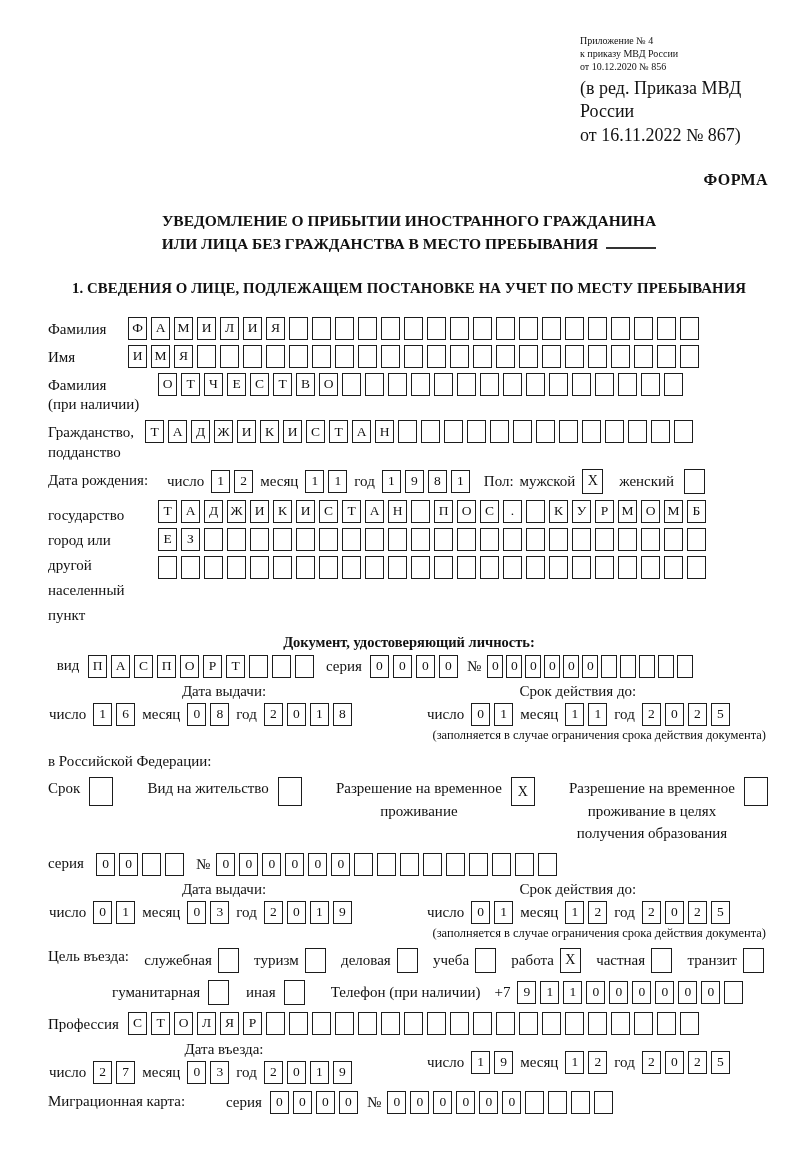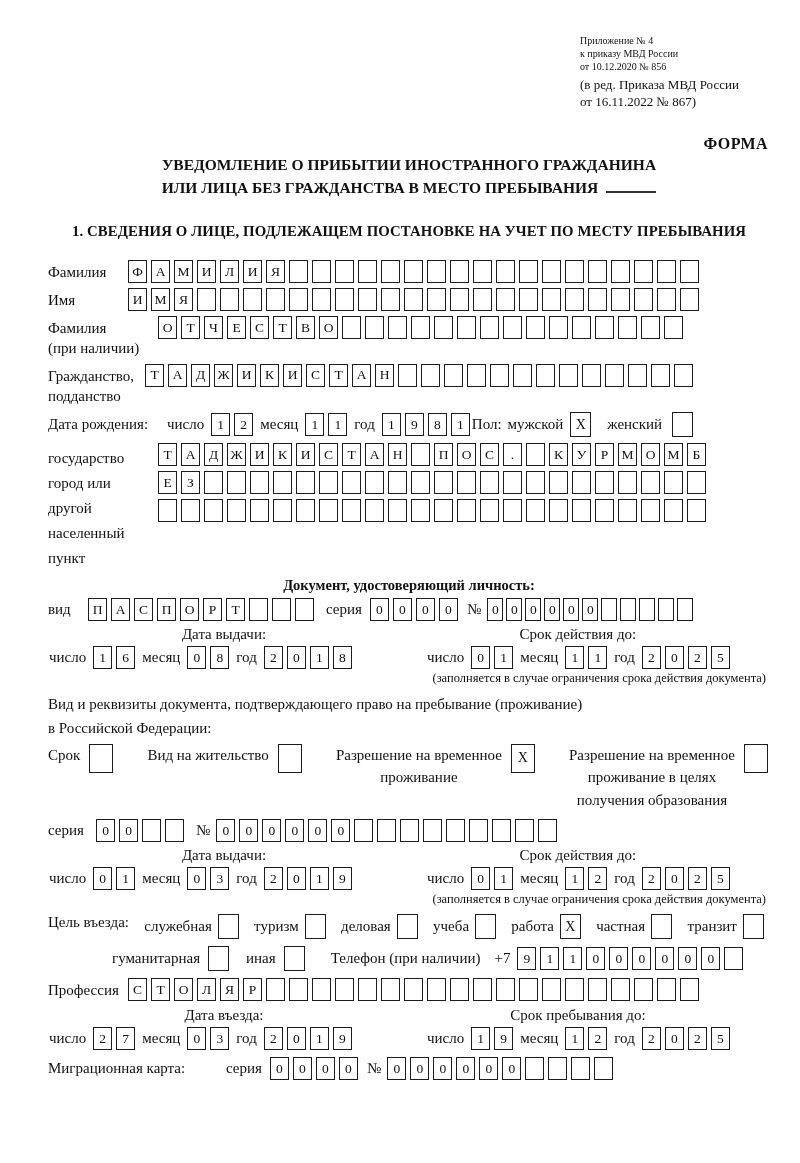--- a/index.html
+++ b/index.html
@@ -5,24 +5,24 @@
   * { box-sizing: border-box; margin: 0; padding: 0; }
   html, body { background: #ffffff; }
   body {
     width: 800px; height: 1163px;
     font-family: "Liberation Serif", "DejaVu Serif", serif;
     color: #111;
   }
   .page { width: 800px; height: 1163px; padding: 34px 30px 0 48px; overflow: hidden; background:#fff; }
 
   .appendix { margin-left: 532px; font-size: 10px; line-height: 1.3; }
-  .edition  { margin-left: 532px; font-size: 13px; line-height: 1.3; margin-top: 4px; }
+  .edition  { margin-left: 532px; font-size: 18px; line-height: 1.3; margin-top: 4px; }
   .form-label { text-align: right; font-weight: bold; font-size: 16px; margin-top: 24px; padding-right: 2px; letter-spacing: .4px; }
 
-  .title { text-align: center; font-weight: bold; font-size: 15.5px; line-height: 1.5; }
+  .title { text-align: center; font-weight: bold; font-size: 15.5px; margin-top: 20px; line-height: 1.5; }
   .title-underline { display: inline-block; width: 50px; border-bottom: 2px solid #333; margin-left: 8px; vertical-align: baseline; }
   .sec-title { text-align: center; font-weight: bold; font-size: 14.8px; margin-top: 24px; letter-spacing: .1px; }
 
   .form { margin-top: 20px; font-size: 15px; }
   .row { display: flex; align-items: flex-start; margin-bottom: 5px; }
   .row.center { align-items: center; }
   .lbl { flex: 0 0 auto; padding-top: 3px; line-height: 1.32; }
   .w80 { width: 80px; } .w97 { width: 97px; } .w110 { width: 110px; }
 
   .boxes { display: flex; gap: 4px; flex: 0 0 auto; }
@@ -229,21 +229,21 @@
             <span class="box">1</span>
           </span>
         <span class="lbl2">год</span>
         <span class="boxes">
             <span class="box">1</span>
             <span class="box">9</span>
             <span class="box">8</span>
             <span class="box">1</span>
           </span>
       </div>
-      <span style="margin-left:2px;">Пол:</span>
+      <span style="margin-left:14px;">Пол:</span>
       <span style="margin-left:6px;">мужской</span>
       <span class="cb" style="margin-left:7px;">X</span>
       <span style="margin-left:16px;">женский</span>
       <span class="cb" style="margin-left:10px;"></span>
     </div>
 
     <div class="row" style="margin-top:6px;">
       <div class="lbl w110" style="line-height:25px;">
         <div>государство</div>
         <div>город или другой</div>
@@ -327,21 +327,21 @@
             <span class="box"></span>
             <span class="box"></span>
             <span class="box"></span>
           </div>
       </div>
     </div>
 
     <div class="dochead">Документ, удостоверяющий личность:</div>
 
     <div class="row center">
-      <span class="lbl" style="width:40px;padding-top:0;">вид</span>
+      <span class="lbl" style="width:40px;padding-top:0;text-align:center;">вид</span>
       <div class="boxes">
           <span class="box">П</span>
           <span class="box">А</span>
           <span class="box">С</span>
           <span class="box">П</span>
           <span class="box">О</span>
           <span class="box">Р</span>
           <span class="box">Т</span>
           <span class="box"></span>
           <span class="box"></span>
@@ -412,21 +412,20 @@
               <span class="box">0</span>
               <span class="box">2</span>
               <span class="box">5</span>
             </span>
         </div>
       </div>
     </div>
     <div class="note">(заполняется в случае ограничения срока действия документа)</div>
 
     <div class="intro">
-      <div>Вид и реквизиты документа, подтверждающего право на пребывание (проживание)</div>
       <div>в Российской Федерации:</div>
     </div>
 
     <div class="row opts">
       <span class="opt">
         <span class="optlbl">Срок</span>
         <span class="cb lg"></span>
       </span>
       <span class="opt">
         <span class="optlbl">Вид на жительство</span>
@@ -622,21 +621,20 @@
           <span class="lbl2">год</span>
           <span class="boxes">
               <span class="box">2</span>
               <span class="box">0</span>
               <span class="box">1</span>
               <span class="box">9</span>
             </span>
         </div>
       </div>
       <div class="dcol right">
-        <div class="dhead">Срок пребывания до:</div>
         <div class="dg">
           <span class="lbl2">число</span>
           <span class="boxes">
               <span class="box">1</span>
               <span class="box">9</span>
             </span>
           <span class="lbl2">месяц</span>
           <span class="boxes">
               <span class="box">1</span>
               <span class="box">2</span>

